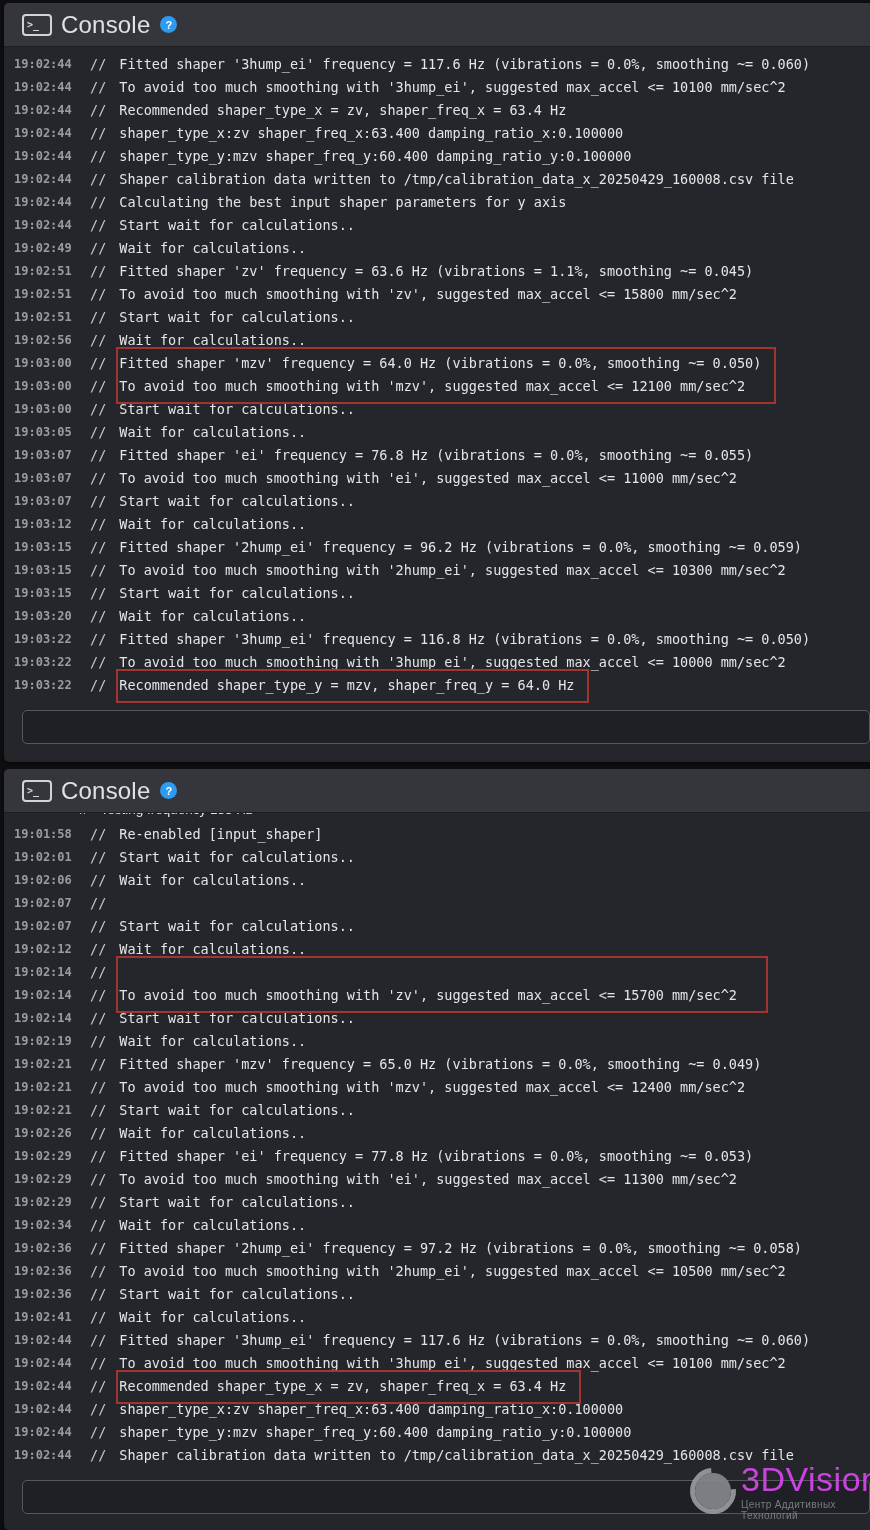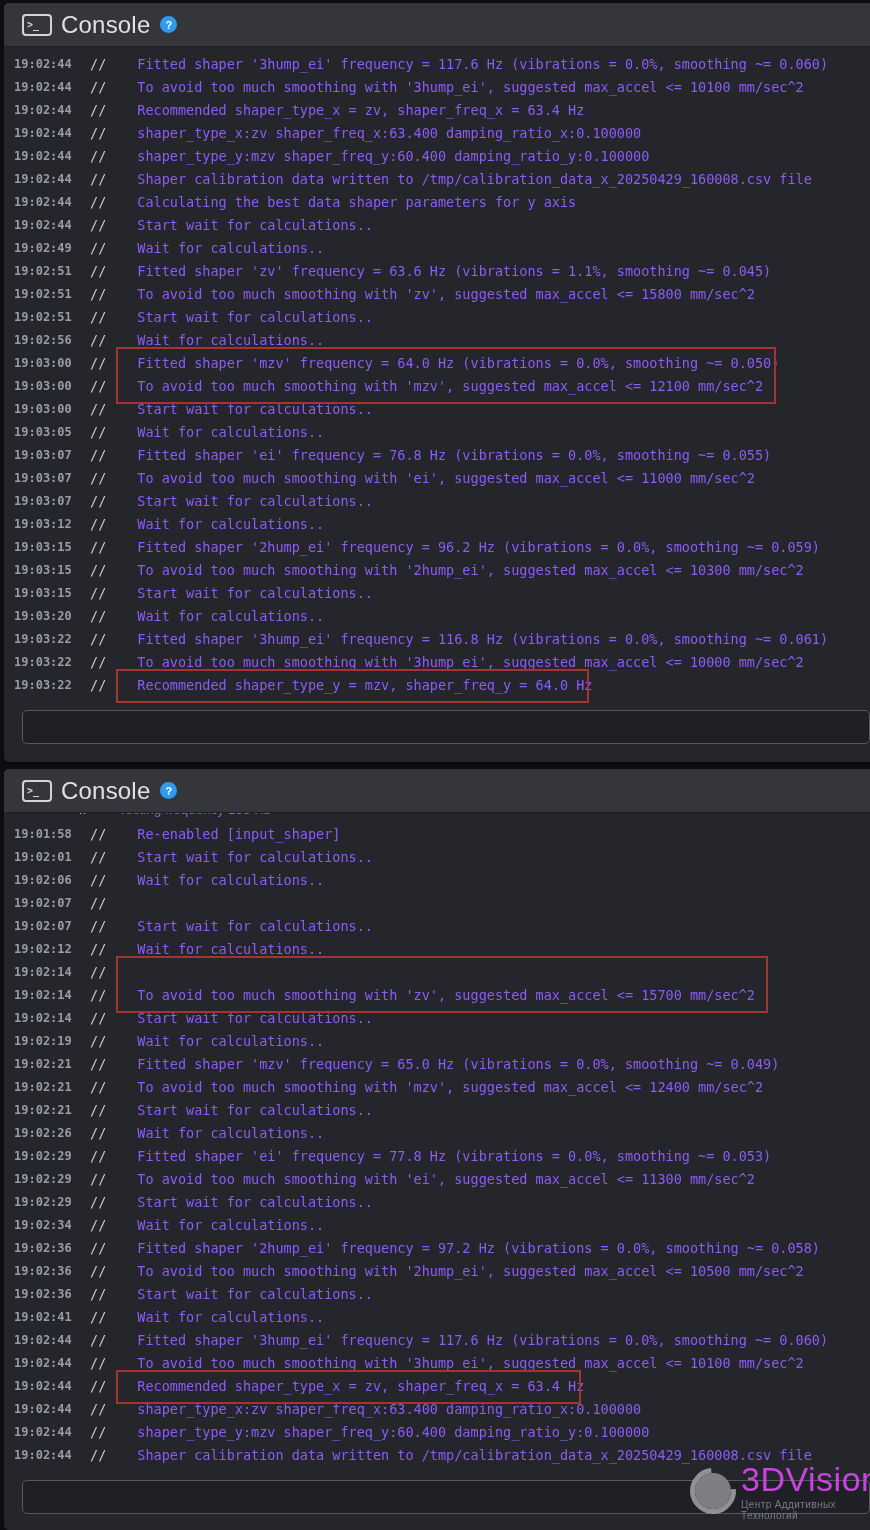--- a/index.html
+++ b/index.html
@@ -48,21 +48,21 @@
     cursor:pointer;
   }
   .log{
     position:relative;
     padding:6px 0 0 10px;
     font-family:"DejaVu Sans Mono",monospace;
   }
   .row{height:23px;line-height:23px;white-space:nowrap;display:flex;}
   .t{font-size:12px;color:#999ca2;width:58px;flex:0 0 58px;font-weight:bold;}
   .p{font-size:13.5px;color:#c7c9cc;margin-left:18px;}
-  .m{font-size:13.5px;color:#8b5cf6;margin-left:31px;}
+  .m{font-size:13.5px;color:#e5e5e5;margin-left:13px;}
   .clip{height:8px;overflow:hidden;}
   .clip .row{margin-top:-15px;}
   .hl-box{
     position:absolute;
     border:2px solid #a33530;
     pointer-events:none;
   }
   .cmd-input{
     display:block;
     margin:13px 0 0 18px;
@@ -131,21 +131,21 @@
         <span class="m">shaper_type_y:mzv shaper_freq_y:60.400 damping_ratio_y:0.100000</span>
       </div>
       <div class="row">
         <span class="t">19:02:44</span>
         <span class="p">//</span>
         <span class="m">Shaper calibration data written to /tmp/calibration_data_x_20250429_160008.csv file</span>
       </div>
       <div class="row">
         <span class="t">19:02:44</span>
         <span class="p">//</span>
-        <span class="m">Calculating the best data shaper parameters for y axis</span>
+        <span class="m">Calculating the best input shaper parameters for y axis</span>
       </div>
       <div class="row">
         <span class="t">19:02:44</span>
         <span class="p">//</span>
         <span class="m">Start wait for calculations..</span>
       </div>
       <div class="row">
         <span class="t">19:02:49</span>
         <span class="p">//</span>
         <span class="m">Wait for calculations..</span>
@@ -226,21 +226,21 @@
         <span class="m">Start wait for calculations..</span>
       </div>
       <div class="row">
         <span class="t">19:03:20</span>
         <span class="p">//</span>
         <span class="m">Wait for calculations..</span>
       </div>
       <div class="row">
         <span class="t">19:03:22</span>
         <span class="p">//</span>
-        <span class="m">Fitted shaper '3hump_ei' frequency = 116.8 Hz (vibrations = 0.0%, smoothing ~= 0.061)</span>
+        <span class="m">Fitted shaper '3hump_ei' frequency = 116.8 Hz (vibrations = 0.0%, smoothing ~= 0.050)</span>
       </div>
       <div class="row">
         <span class="t">19:03:22</span>
         <span class="p">//</span>
         <span class="m">To avoid too much smoothing with '3hump_ei', suggested max_accel &lt;= 10000 mm/sec^2</span>
       </div>
       <div class="row">
         <span class="t">19:03:22</span>
         <span class="p">//</span>
         <span class="m">Recommended shaper_type_y = mzv, shaper_freq_y = 64.0 Hz</span>

